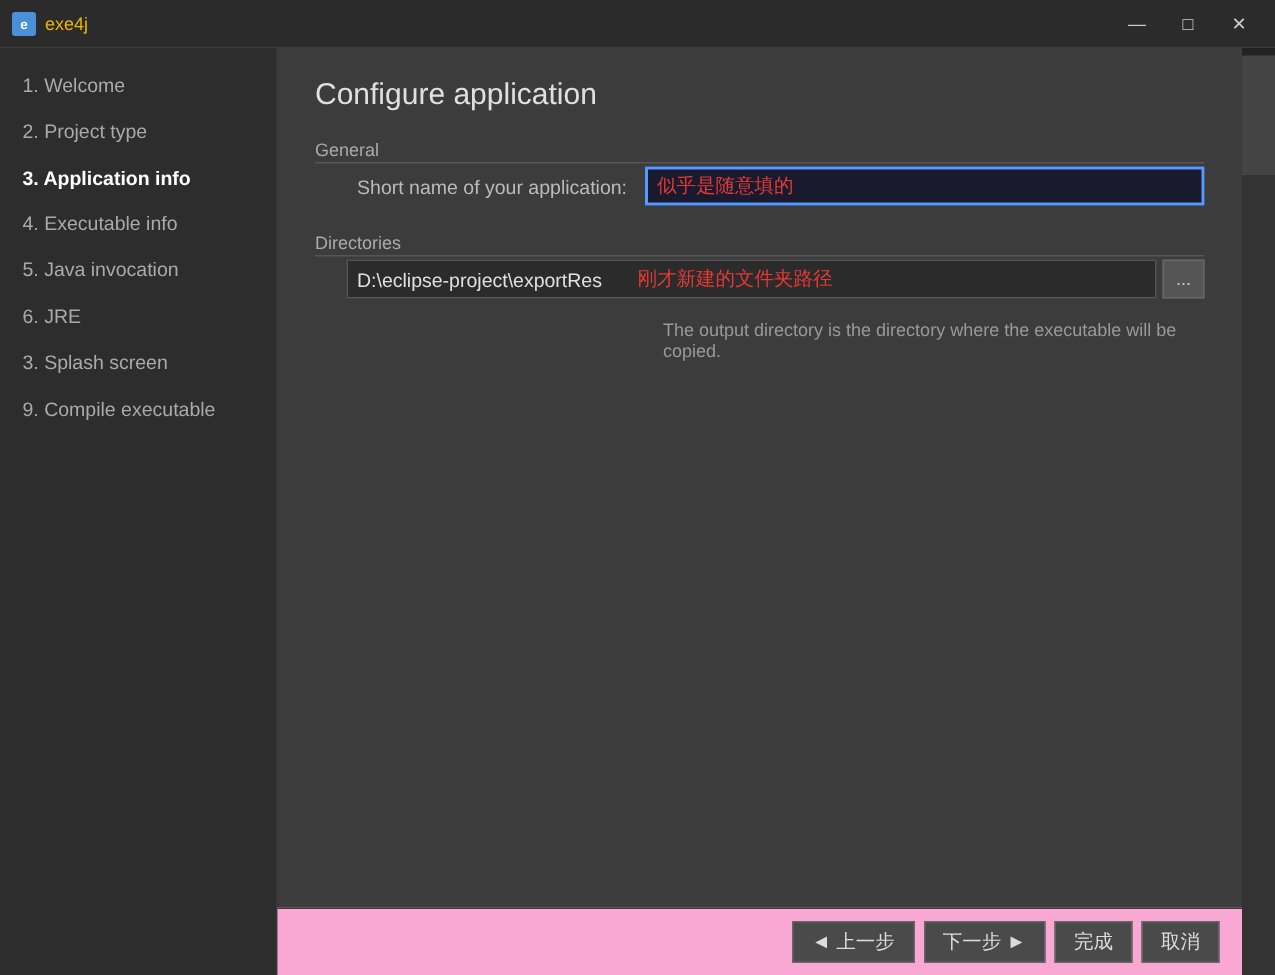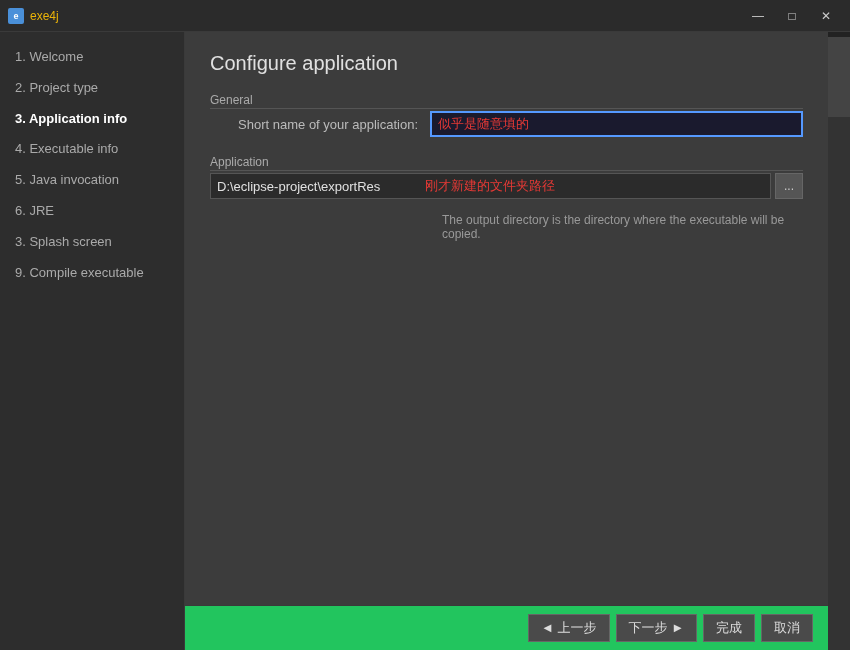--- a/index.html
+++ b/index.html
@@ -122,20 +122,21 @@
     }
     .form-input {
       flex: 1;
       height: 26px;
       background: #2b2b2b;
       border: 1px solid #555;
       color: #e0e0e0;
       padding: 0 6px;
       font-size: 13px;
       outline: none;
+      margin-left: 21px;
     }
 
     .annotation-red-abs {
       color: #e53935;
       font-size: 13px;
       position: absolute;
       white-space: nowrap;
     }
 
     .input-row-with-btn {
@@ -159,21 +160,21 @@
     .help-text {
       color: #999;
       font-size: 12px;
       margin-top: 4px;
       margin-left: 232px;
     }
 
     
     .bottom-bar {
       height: 45px;
-      background: #22c55e;
+      background: #f9a8d4;
       border-top: 1px solid #3a3a3a;
       display: flex;
       align-items: center;
       justify-content: flex-end;
       padding: 0 15px;
       gap: 6px;
     }
     .nav-btn {
       height: 28px;
       padding: 0 12px;
@@ -278,21 +279,21 @@
       <div class="section-label">General</div>
 
       <div class="form-row">
         <span class="form-label">Short name of your application:</span>
         <div class="short-name-input-wrapper">
           <input class="short-name-input" type="text" value="" style="">
           <span class="short-name-overlay">似乎是随意填的</span>
         </div>
       </div>
 
-      <div class="section-label" style="margin-top:18px;">Application</div>
+      <div class="section-label" style="margin-top:18px;">Directories</div>
 
       <div class="form-row" style="position:relative;">
         <div class="input-row-with-btn" style="position:relative;">
           <input class="form-input" type="text" style="flex: 1 1 0%; position: relative;" value="D:\eclipse-project\exportRes">
           <span class="annotation-red-abs" style="left: 215px; top: 50%; transform: translateY(-50%); pointer-events: none; position: absolute;">刚才新建的文件夹路径</span>
           <button class="browse-btn">...</button>
         </div>
       </div>
 
       <div class="help-text">The output directory is the directory where the executable will be copied.</div>

